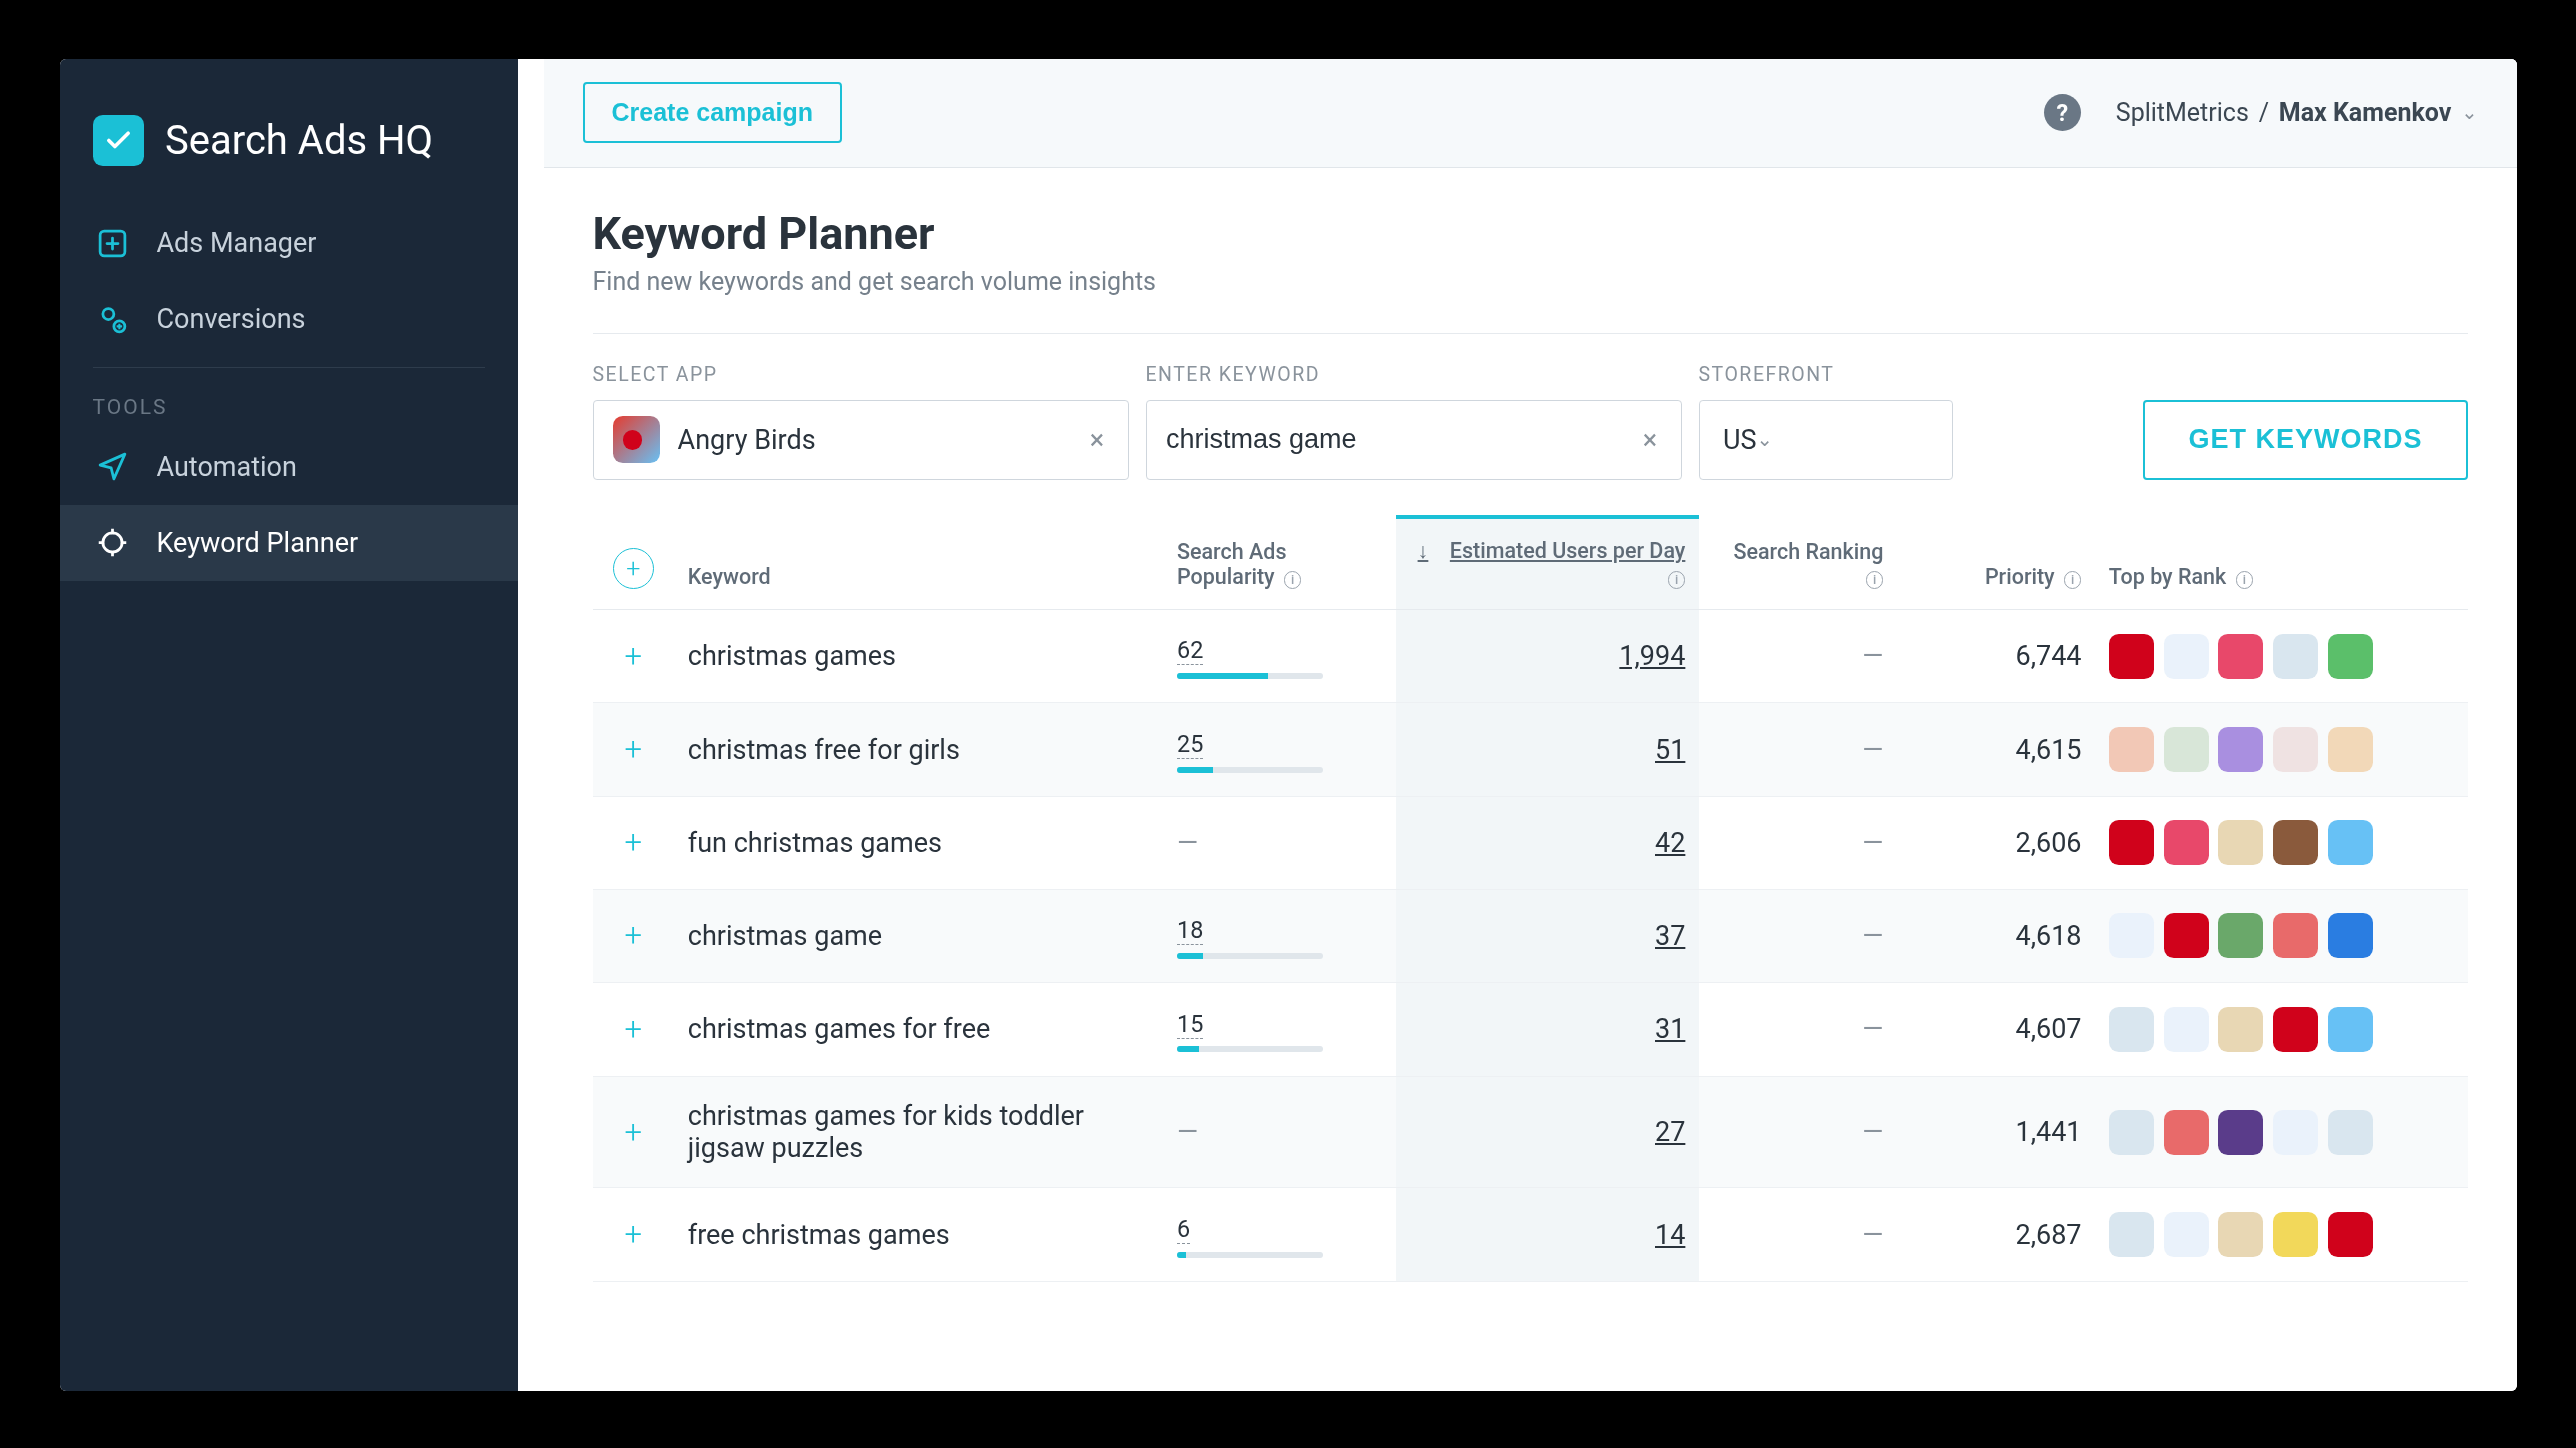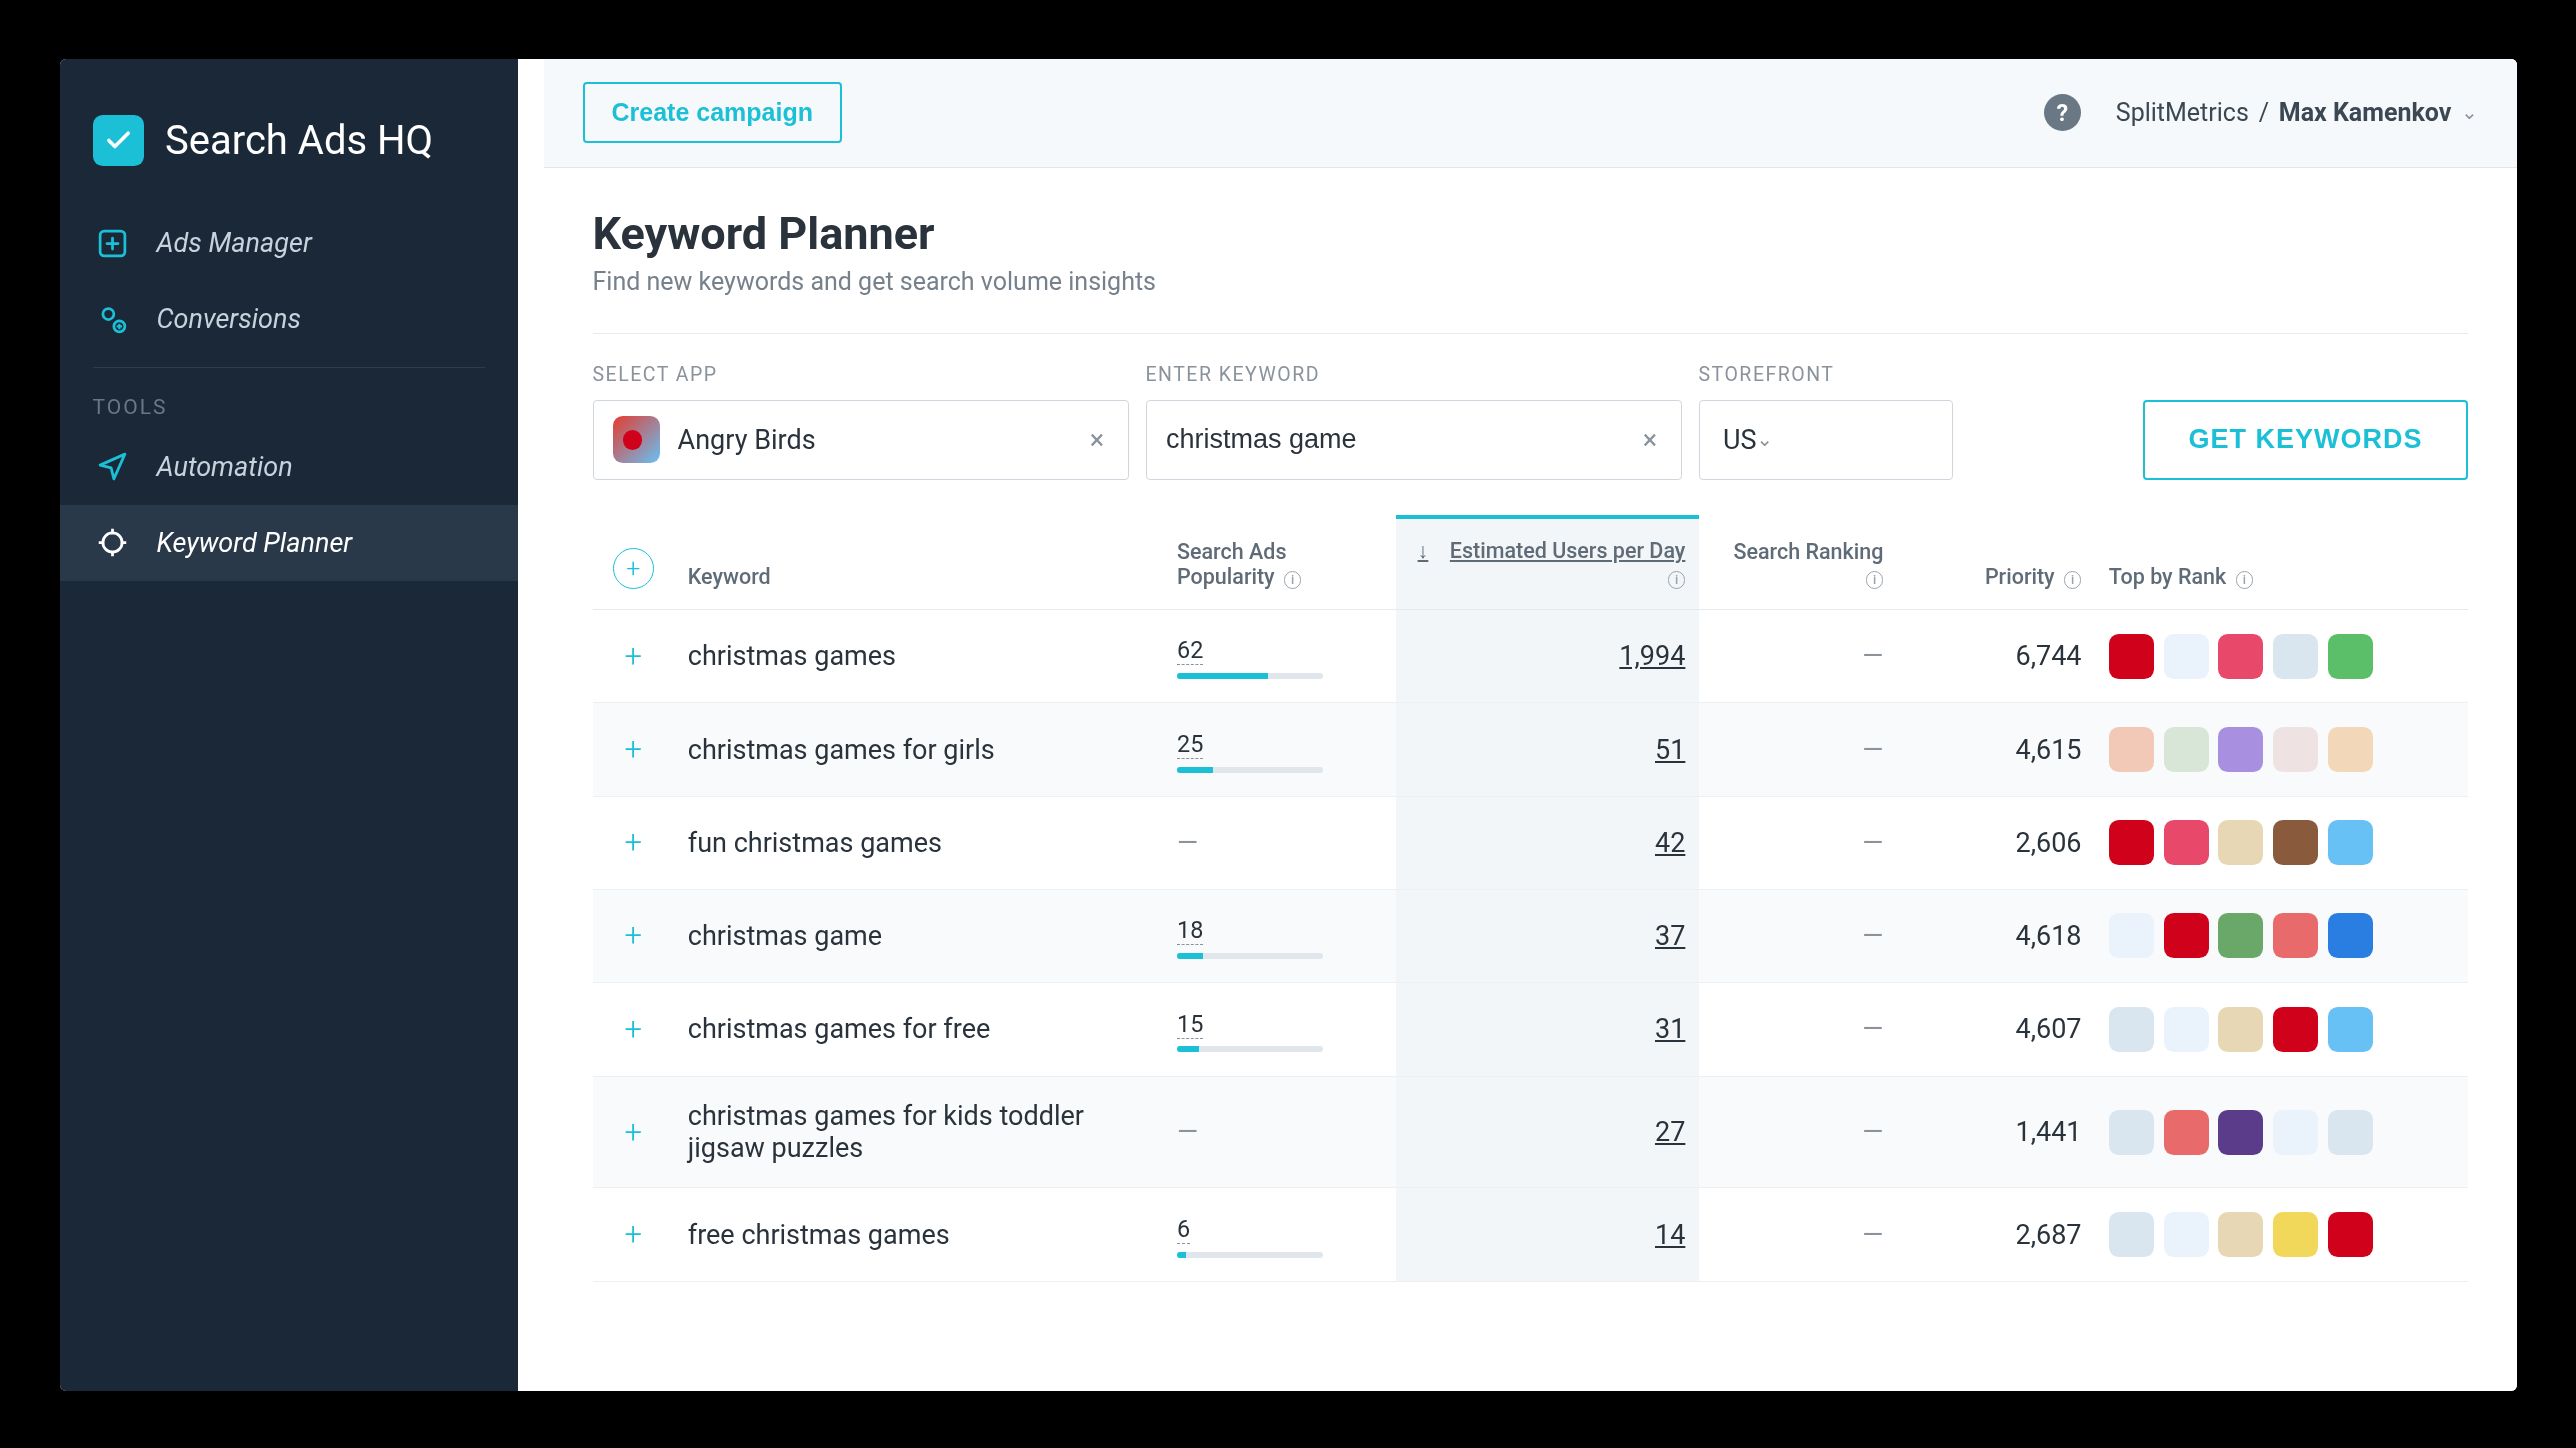--- a/index.html
+++ b/index.html
@@ -52,21 +52,20 @@
     color: #fff;
   }
   .nav-item {
     display: flex;
     align-items: center;
     gap: 25px;
     padding: 21.5px 33px;
     color: #c8d2dc;
     font-size: 27px;
     cursor: pointer;
-    font-style: italic;
   }
   .nav-item .nav-icon { width: 39px; display:flex; align-items:center; justify-content:center; }
   .nav-item.active {
     background: #2a3949;
     color: #fff;
   }
   .nav-divider {
     border-top: 1px solid #2e3c4c;
     margin: 9.8px 33px 0 33px;
   }
@@ -442,21 +441,21 @@
                     <span class="tico" style="background: rgb(208, 2, 27);"></span>
                     <span class="tico" style="background: rgb(234, 242, 251);"></span>
                     <span class="tico" style="background: rgb(232, 72, 106);"></span>
                     <span class="tico" style="background: rgb(217, 230, 239);"></span>
                     <span class="tico" style="background: rgb(91, 191, 106);"></span>
                   </div>
                 </td>
               </tr>
               <tr class="alt">
                 <td class="addcol"><span class="add-plus">+</span></td>
-                <td class="kwcol">christmas games for girls</td>
+                <td class="kwcol">christmas free for girls</td>
                 <td class="popcol"><span class="pop-val">25</span><div class="pop-bar">
                     <div class="pop-fill" style="width:25%"></div>
                   </div></td>
                 <td class="estcol num">51</td>
                 <td class="rankcol dash">—</td>
                 <td class="priocol num">4,615</td>
                 <td class="topcol">
                   <div class="top-icons">
                     <span class="tico" style="background: rgb(242, 200, 182);"></span>
                     <span class="tico" style="background: rgb(216, 230, 216);"></span>

